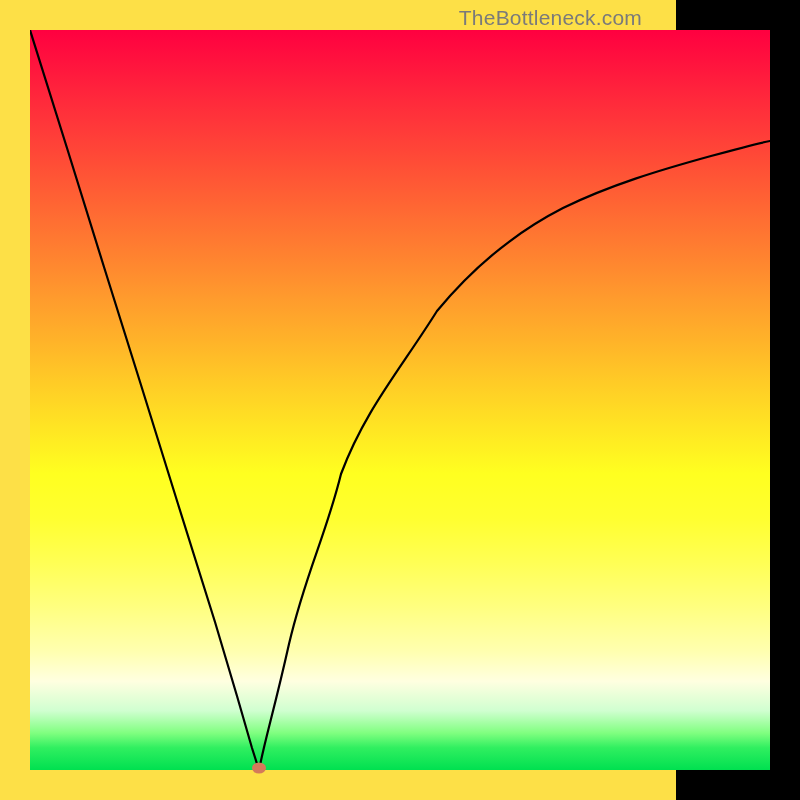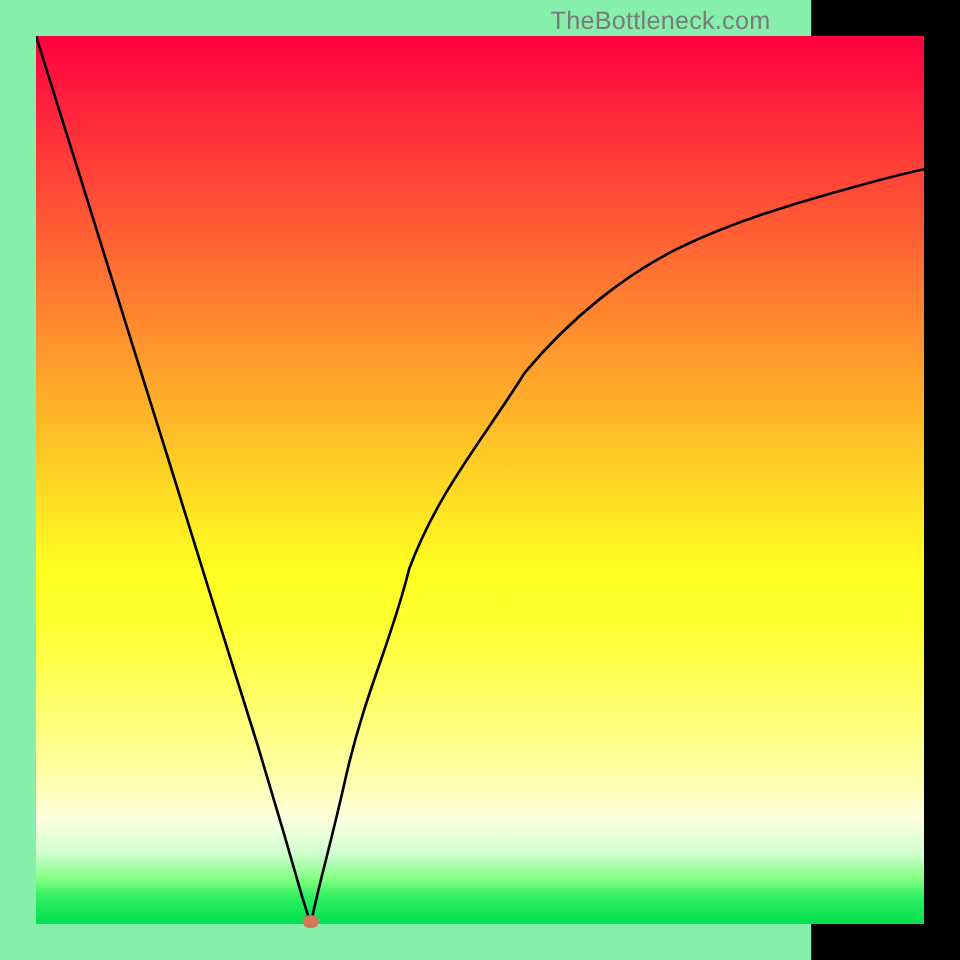--- a/index.html
+++ b/index.html
@@ -8,21 +8,21 @@
     width: 800px;
     height: 800px;
     background: #000;
     overflow: hidden;
     font-family: Arial, Helvetica, sans-serif;
   }
   .frame {
     position: relative;
     width: 676px;
     height: 800px;
-    background: #86efac;
+    background: #fde047;
   }
   .plot-area {
     position: absolute;
     left: 30px;
     top: 30px;
     width: 740px;
     height: 740px;
     background: linear-gradient(to bottom,
       #ff0040 0%,
       #ff1a3d 6%,

